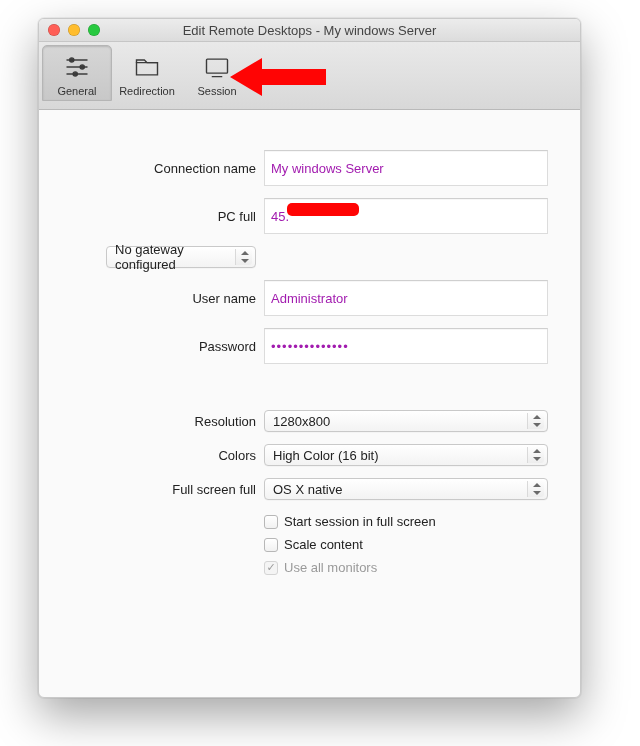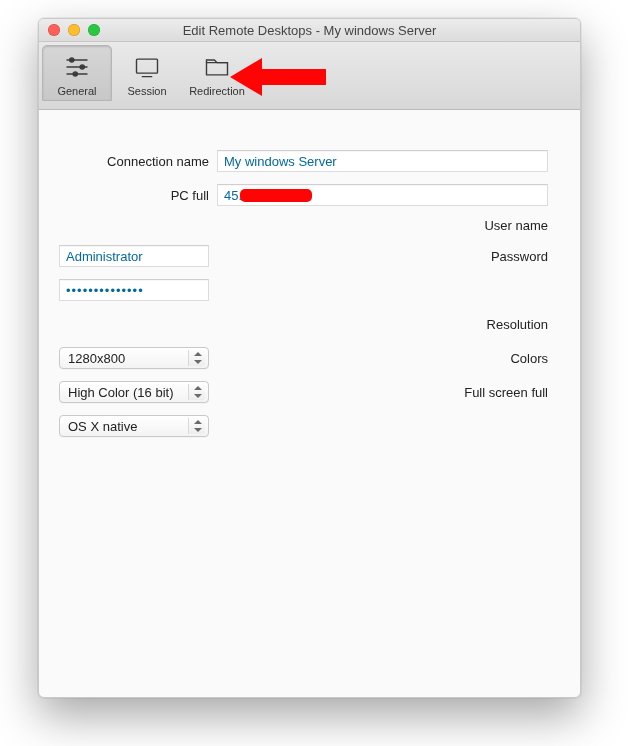--- a/index.html
+++ b/index.html
@@ -77,35 +77,36 @@
   }
   .tbtn.active {
     background: linear-gradient(#d6d6d6,#c8c8c8);
     border-color: #b5b5b5;
     box-shadow: inset 0 1px 2px rgba(0,0,0,.15);
   }
   .tbtn svg { width: 30px; height: 28px; stroke:#3b3b3b; fill:none; stroke-width:1.6; }
   .content {
     padding: 40px 32px 20px 20px;
     background: #fafafa;
+    margin-left: 47px;
   }
   .form { display: grid; grid-template-columns: 150px 1fr; row-gap: 12px; column-gap: 8px; align-items:center;}
   .lbl { text-align: right; font-size: 13px; color: #222; }
   .lbl.bold { font-weight: 600; }
   .field {
-    height: 22px;
+    height: 36px;
     background: #fff;
     border: 1px solid #dcdcdc;
     border-top-color:#cfcfcf;
     box-shadow: inset 0 1px 0 rgba(0,0,0,.03);
     padding: 0 6px;
     font-size: 13px;
     display: flex;
     align-items: center;
-    color:#0369a1;
+    color:#a21caf;
     position: relative;
   }
   .sel {
     height: 22px;
     background: linear-gradient(#ffffff,#f3f3f3);
     border: 1px solid #c9c9c9;
     border-radius: 4px;
     padding: 0 22px 0 8px;
     font-size: 13px;
     display: flex; align-items:center;
@@ -171,47 +172,51 @@
           <circle cx="10" cy="8" r="2.4" fill="#3b3b3b"></circle>
         <line x1="4" y1="16" x2="28" y2="16"></line>
           <circle cx="22" cy="16" r="2.4" fill="#3b3b3b"></circle>
         <line x1="4" y1="24" x2="28" y2="24"></line>
           <circle cx="14" cy="24" r="2.4" fill="#3b3b3b"></circle>
       </svg>
       <span>General</span>
     </div>
     <div class="tbtn">
       <svg viewBox="0 0 32 32">
+        <path d="M4 11 L4 25 L28 25 L28 11 Z"></path>
+        <path d="M4 11 L4 8 L13 8 L16 11 L28 11"></path>
+      </svg>
+      <span>Redirection</span>
+    </div>
+    <div class="tbtn">
+      <svg viewBox="0 0 32 32">
         <rect x="4" y="7" width="24" height="16" rx="1"></rect>
         <line x1="10" y1="27" x2="22" y2="27"></line>
       </svg>
       <span>Session</span>
-    </div>
-    <div class="tbtn">
-      <svg viewBox="0 0 32 32">
-        <path d="M4 11 L4 25 L28 25 L28 11 Z"></path>
-        <path d="M4 11 L4 8 L13 8 L16 11 L28 11"></path>
-      </svg>
-      <span>Redirection</span>
     </div>
   </div>
 
   <div class="content">
     <div class="form">
       <div class="lbl">Connection name</div>
       <div class="field">
           <span>My windows Server</span>
         </div>
 
       <div class="lbl">PC full</div>
       <div class="field" style="position:relative;">
         <span>45.</span>
         <div class="redact" style="left:22px; top:4px; width:72px; height:13px;"></div>
       </div>
 
+      <div class="sel">
+        <span>No gateway configured</span>
+        <span class="chev"></span>
+      </div>
 
       <div></div>
 
       <div class="lbl">User name</div>
       <div class="field">
           <span>Administrator</span>
         </div>
 
       <div class="lbl">Password</div>
       <div class="field">
@@ -233,20 +238,36 @@
         <span class="chev"></span>
       </div>
 
       <div class="lbl">Full screen full</div>
       <div class="sel">
         <span>OS X native</span>
         <span class="chev"></span>
       </div>
 
       <div></div>
+      <div>
+        <div class="cb-row">
+          <div class="cbox"></div>
+          <span>Start session in full screen</span>
+        </div>
+        <div class="cb-row" style="margin-top:8px;">
+          <div class="cbox"></div>
+          <span>Scale content</span>
+        </div>
+        <div class="cb-row disabled" style="margin-top:8px;">
+          <div class="cbox disabled">
+              <span class="mark">✓</span>
+            </div>
+          <span>Use all monitors</span>
+        </div>
+      </div>
 
     </div>
   </div>
 </div>
 
 <svg class="arrow" style="left:230px; top:52px; width:100px; height:50px;" viewBox="0 0 100 50">
   <polygon points="0,25 32,6 32,17 96,17 96,33 32,33 32,44" fill="#ff0404"></polygon>
 </svg>
 
 </body></html>

